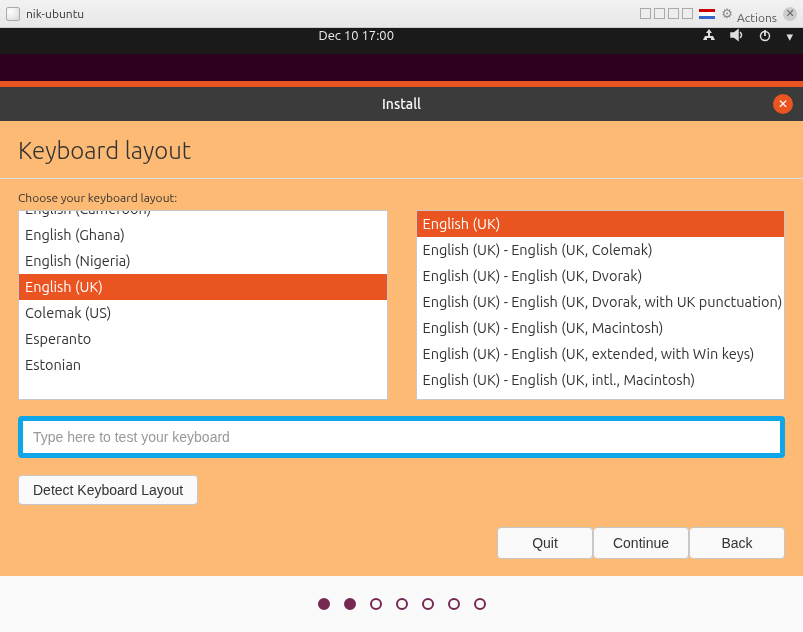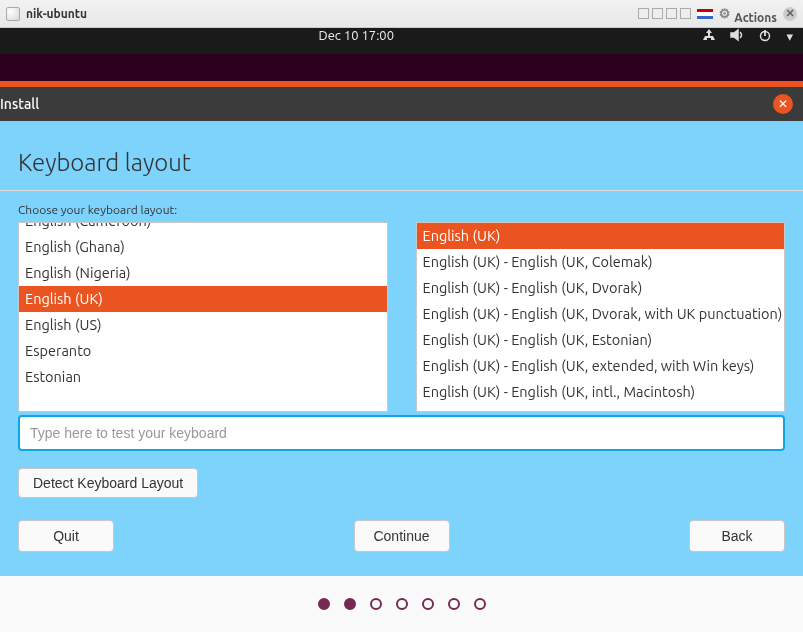--- a/index.html
+++ b/index.html
@@ -15,21 +15,20 @@
   
   .vm-bar {
     height: 28px;
     background: linear-gradient(#f2f2f2,#e7e7e7);
     border-bottom: 1px solid #ccc;
     display: flex;
     align-items: center;
     padding: 0 6px;
     font-size: 12px;
     color: #333;
-    font-weight: bold;
   }
   .vm-icon {
     width: 14px; height: 14px;
     background: radial-gradient(circle at 30% 30%, #fff, #d8d8d8);
     border:1px solid #aaa; border-radius:2px;
     margin-right:6px;
   }
   .vm-spacer { flex:1; }
   .vm-squares { display:flex; gap:3px; margin-right:6px; }
   .vm-sq { width:11px; height:11px; border:1px solid #aaa; background:#eee; }
@@ -52,64 +51,64 @@
   
   .orange-strip { height: 6px; background: #e95420; }
   .orange-strip2 { height: 27px; background: #2c001e; }
   
   .dlg-header {
     height: 34px;
     background: #3b3b3b;
     color:#fff;
     display:flex;
     align-items:center;
-    justify-content:flex-start;
+    justify-content:center;
     position:relative;
     font-weight:500;
   }
   .dlg-close {
     position:absolute; right:10px; top:7px;
     width:20px; height:20px; border-radius:50%;
     background:#e95420; color:#fff;
     display:flex; align-items:center; justify-content:center;
     font-size:12px;
   }
   
-  .main { padding: 28px 18px 0 18px; background:#7dd3fc; height: 455px; }
+  .main { padding: 16px 18px 0 18px; background:#fdba74; height: 455px; }
   .page-title { font-size: 24px; font-weight:300; color:#333; margin-bottom:14px; }
   .divider { border-top:1px solid #ddd; margin: 0 -18px 12px -18px; }
   .prompt { font-size:12px; margin-bottom:6px; color:#333; }
   .columns { display:flex; gap:28px; }
   .listbox {
     flex:1; height:190px; overflow:hidden;
     border:1px solid #c8c8c8; background:#fff;
     font-size:14.5px;
   }
   .list-item {
     padding:2px 6px; line-height:22px;
     color:#333;
     white-space:nowrap; overflow:hidden;
   }
   .list-item.selected { background:#e95420; color:#fff; }
   .list-item.partial-top { margin-top:-15px; }
   .test-input {
-    width:100%; margin-top:3px;
+    width:100%; margin-top:16px;
     padding:8px 10px; font-size:14px;
-    border:2px solid #0ea5e9; border-radius:4px;
+    border:5px solid #0ea5e9; border-radius:4px;
     background:#fff; color:#333;
   }
   .test-input::placeholder{ color:#999; }
   .detect-btn {
     margin-top:17px;
     padding:6px 14px;
     background:#fafafa; border:1px solid #c8c8c8; border-radius:4px;
     font-size:14px; color:#333;
   }
   .footer-btns {
-    display:flex; justify-content:space-between; gap:27px;
+    display:flex; justify-content:flex-end; gap:0;
     margin-top:22px;
   }
   .footer-btns button {
     width:96px; padding:7px 0;
     background:#fafafa; border:1px solid #c8c8c8; border-radius:4px;
     font-size:14px; color:#333;
   }
   
   .dots {
     height:56px; background:#fafafa;
@@ -173,30 +172,30 @@
   <div class="page-title">Keyboard layout</div>
   <div class="divider"></div>
   <div class="prompt">Choose your keyboard layout:</div>
 
   <div class="columns">
     <div class="listbox" id="left-list">
         <div class="list-item partial-top">English (Cameroon)</div>
         <div class="list-item">English (Ghana)</div>
         <div class="list-item">English (Nigeria)</div>
         <div class="list-item selected">English (UK)</div>
-        <div class="list-item">English (US)</div>
+        <div class="list-item">Colemak (US)</div>
         <div class="list-item">Esperanto</div>
         <div class="list-item">Estonian</div>
       </div>
     <div class="listbox" id="right-list">
         <div class="list-item selected">English (UK)</div>
         <div class="list-item">English (UK) - English (UK, Colemak)</div>
         <div class="list-item">English (UK) - English (UK, Dvorak)</div>
         <div class="list-item">English (UK) - English (UK, Dvorak, with UK punctuation)</div>
-        <div class="list-item">English (UK) - English (UK, Estonian)</div>
+        <div class="list-item">English (UK) - English (UK, Macintosh)</div>
         <div class="list-item">English (UK) - English (UK, extended, with Win keys)</div>
         <div class="list-item">English (UK) - English (UK, intl., Macintosh)</div>
         <div class="list-item">English (UK) - English (UK, intl., with dead keys)</div>
       </div>
   </div>
 
   <input class="test-input" type="text" placeholder="Type here to test your keyboard" style="">
 
   <div>
     <button class="detect-btn">Detect Keyboard Layout</button>

